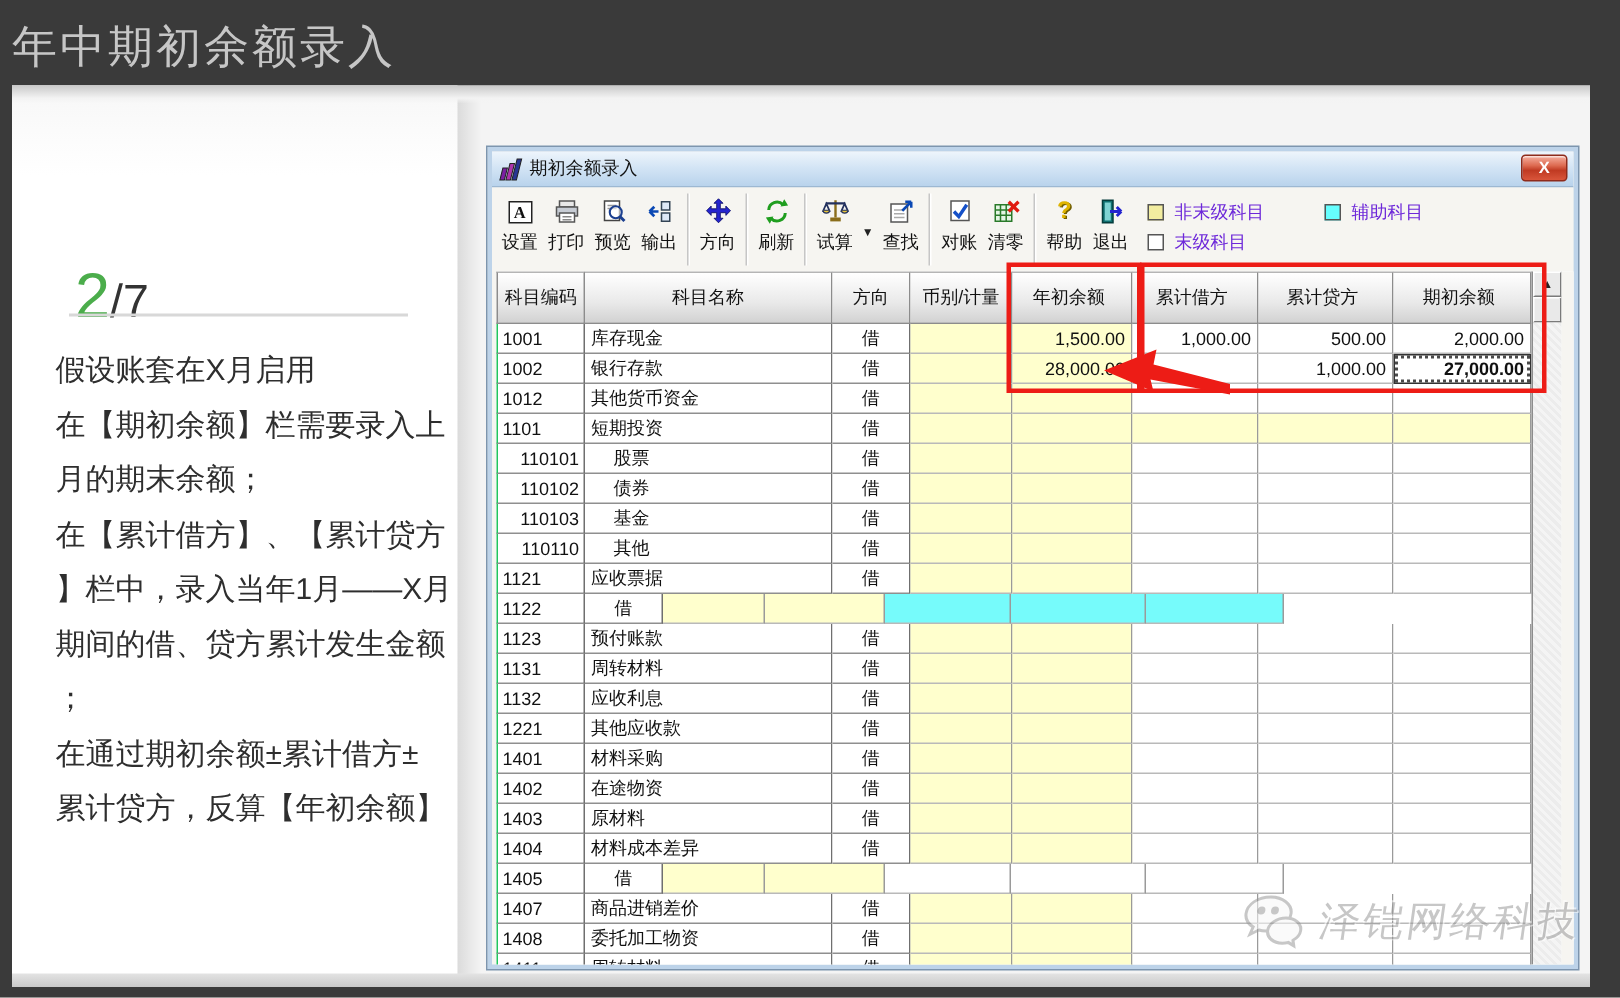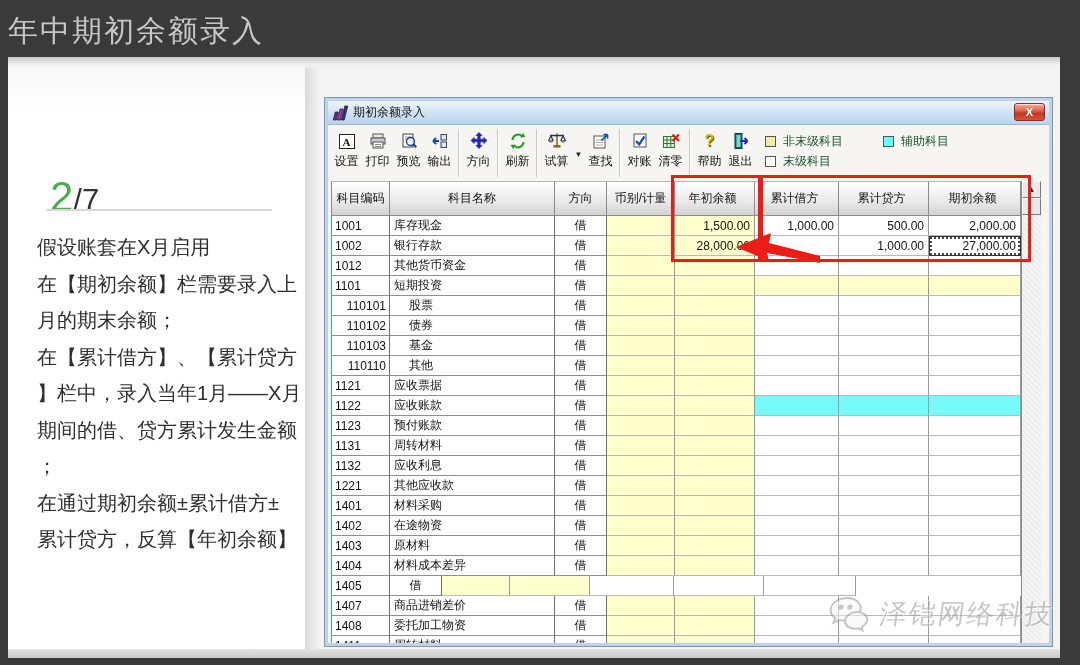--- a/index.html
+++ b/index.html
@@ -45,21 +45,21 @@
   .toolbar { position:relative; height:56px; background:#f6f5f1; display:flex; align-items:stretch; padding:2px 0 2px 3px; }
   .tbtn { width:29px; margin:0 1px; display:flex; flex-direction:column; align-items:center; justify-content:flex-start; padding-top:4px; cursor:pointer; }
   .tbtn .ticon { height:20px; display:flex; align-items:center; justify-content:center; }
   .tbtn .tlabel { font-size:12px; color:#111; line-height:14px; margin-top:3px; white-space:nowrap; }
   .tsep { width:0; border-left:1px solid #c6c6c6; border-right:1px solid #ffffff; margin:2px 3px; }
   .tdrop { width:13px; display:flex; align-items:center; justify-content:center; cursor:pointer; color:#222; font-size:8px; padding-top:2px; }
   .glyph-a { width:16px; height:15px; border:1px solid #222; background:#fff; color:#111; font-weight:bold; font-size:11px; text-align:center; line-height:14px; font-family:"Liberation Serif",serif; }
   .glyph-q { color:#dfb400; font-size:16px; font-weight:bold; text-shadow:1px 1px 0 #6e5c00; line-height:16px; }
 
   
-  .legend { position:absolute; left:437px; top:6px; width:270px; font-size:12px; color:#14532d; }
+  .legend { position:absolute; left:437px; top:6px; width:270px; font-size:12px; color:#6d28d9; }
   .legend-row { display:flex; align-items:center; height:20px; }
   .legend-item { display:flex; align-items:center; width:118px; }
   .swatch { width:11px; height:11px; border:1px solid #555; margin-right:7px; }
 
   
   .table-wrap { position:absolute; left:3px; top:80px; width:721px; bottom:0; background:#fff; display:flex; }
   .grid { width:690px; }
   .grid-header { display:flex; height:35px; }
   .th { background:linear-gradient(180deg,#ffffff 0,#e9e9e9 60%,#d2d2d2 100%);
     border-right:1px solid #8c8c8c; border-bottom:1px solid #8c8c8c; border-top:1px solid #b5b5b5;
@@ -75,21 +75,21 @@
   .c-dir  { width:52px; justify-content:center; }
   .c-cur  { width:68px; }
   .c-yb   { width:80px; justify-content:flex-end; padding-right:4px; }
   .c-cd   { width:84px; justify-content:flex-end; padding-right:4px; }
   .c-cc   { width:90px; justify-content:flex-end; padding-right:4px; }
   .c-ib   { width:92px; justify-content:flex-end; padding-right:4px; }
   .bg-y { background:#ffffcd; }
   .bg-c { background:#76fbfb; }
   .code-sub { justify-content:flex-end; }
   .name-sub { padding-left:19px; }
-  .focused { outline:2px dotted #4a4a4a; outline-offset:-3px; border:1px solid #333 !important; }
+  .focused { outline:2px dotted #4a4a4a; outline-offset:-3px; border:1px solid #333 !important;font-weight:bold; }
 
   
   .vscroll { width:20px; background:#f2f2f2; border-left:1px solid #8c8c8c; display:flex; flex-direction:column; }
   .sc-btn { height:17px; background:#e9e9e9; border:1px solid #fff; border-right-color:#7a7a7a; border-bottom-color:#7a7a7a;
     font-size:8px; color:#222; text-align:center; line-height:15px; cursor:pointer; }
   .sc-thumb { height:17px; background:#e9e9e9; border:1px solid #fff; border-right-color:#7a7a7a; border-bottom-color:#7a7a7a; cursor:pointer; }
   .sc-track { flex:1; background:repeating-linear-gradient(45deg,#f4f4f4 0 2px,#ececec 2px 4px); cursor:pointer; }
   .grid-rightfill { flex:1; background:#f6f5f1; }
 
   
@@ -399,21 +399,20 @@
             <div class="td c-name dark">应收票据</div>
             <div class="td c-dir dark">借</div>
             <div class="td c-cur bg-y"></div>
             <div class="td c-yb bg-y"></div>
             <div class="td c-cd"></div>
             <div class="td c-cc"></div>
             <div class="td c-ib"></div>
           </div>
           <div class="tr">
             <div class="td c-code dark">1122</div>
-            <div class="td c-name dark">应收账款</div>
             <div class="td c-dir dark">借</div>
             <div class="td c-cur bg-y"></div>
             <div class="td c-yb bg-y"></div>
             <div class="td c-cd bg-c"></div>
             <div class="td c-cc bg-c"></div>
             <div class="td c-ib bg-c"></div>
           </div>
           <div class="tr">
             <div class="td c-code dark">1123</div>
             <div class="td c-name dark">预付账款</div>

